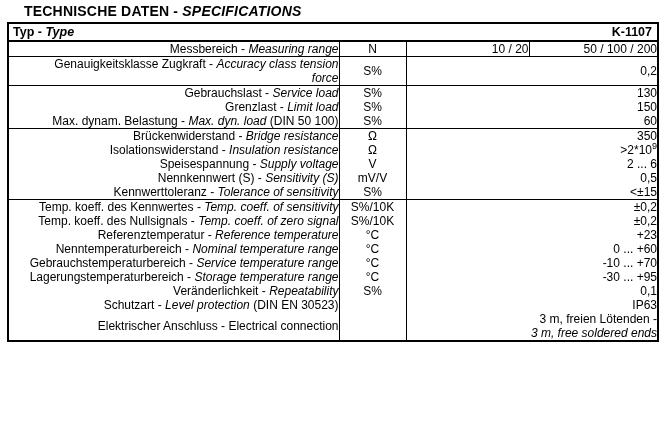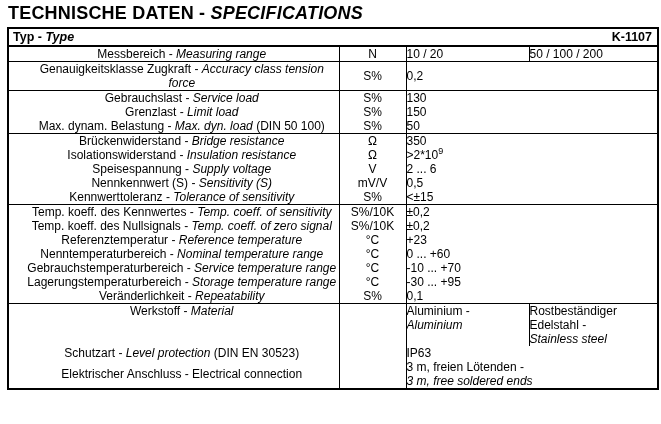--- a/index.html
+++ b/index.html
@@ -3,41 +3,41 @@
 <meta charset="utf-8">
 <style>
   * { margin:0; padding:0; box-sizing:border-box; }
   html,body { background:#fff; }
   body {
     width:661px; height:424px; overflow:hidden;
     font-family:"Liberation Sans", sans-serif; color:#000;
   }
   .page { padding:3px 4px 0 7px; }
   .title {
-    font-size:18px; font-weight:bold; letter-spacing:0.2px;
-    margin:0 0 3px 1px; white-space:nowrap;
+    font-size:14px; font-weight:bold; letter-spacing:0.2px;
+    margin:0 0 3px 17px; white-space:nowrap;
   }
   .title .en-part { font-style:italic; }
   table.spec {
     border-collapse:collapse; width:650px; table-layout:fixed;
     border:2px solid #000;
   }
   td {
     font-size:12px; line-height:14px; padding:0;
     vertical-align:middle; overflow:hidden;
   }
   tr.header-row td { border-bottom:2px solid #000;border-radius:9px; }
   .header-inner {
     display:flex; justify-content:space-between; align-items:center;
     font-weight:bold; font-size:12.5px; line-height:16px; padding:0 5px 0 4px;
   }
   .header-inner .en-part { font-style:italic; }
-  td.label { text-align:center; padding-left:16px; border-right:1.5px solid #000; }
+  td.label { text-align:right; padding-left:16px; border-right:1.5px solid #000; }
   td.unit  { text-align:center; border-right:1.5px solid #000; }
-  td.value { text-align:left; }
+  td.value { text-align:right; }
   td.split { border-right:1.5px solid #000; }
   tr.group-start td { border-top:1.5px solid #000; }
   tr.material-row td { vertical-align:top; }
   em { font-style:italic; }
   .block { display:block; }
   sup { font-size:9px; line-height:0; vertical-align:super; }
 </style>
 </head>
 <body>
 
@@ -85,21 +85,21 @@
     <tr>
       <td class="label"><span>Grenzlast</span><span> - </span><em>Limit load</em></td>
       <td class="unit">S%</td>
       <td class="value" colspan="2">150</td>
     </tr>
 
 
     <tr>
       <td class="label"><span>Max. dynam. Belastung</span><span> - </span><em>Max. dyn. load</em><span> (DIN 50 100)</span></td>
       <td class="unit">S%</td>
-      <td class="value" colspan="2">50</td>
+      <td class="value" colspan="2">60</td>
     </tr>
 
 
     <tr class="group-start">
       <td class="label"><span>Brückenwiderstand</span><span> - </span><em>Bridge resistance</em></td>
       <td class="unit">Ω</td>
       <td class="value" colspan="2">350</td>
     </tr>
 
     <tr>
@@ -163,32 +163,20 @@
       <td class="value" colspan="2">-30 ... +95</td>
     </tr>
 
     <tr>
       <td class="label"><span>Veränderlichkeit</span><span> - </span><em>Repeatability</em></td>
       <td class="unit">S%</td>
       <td class="value" colspan="2">0,1</td>
     </tr>
 
 
-    <tr class="group-start material-row">
-      <td class="label"><span>Werkstoff</span><span> - </span><em>Material</em></td>
-      <td class="unit"></td>
-      <td class="value split">
-            <span class="block">Aluminium -</span>
-            <em class="block">Aluminium</em>
-          </td>
-      <td class="value">
-            <span class="block">Rostbeständiger Edelstahl -</span>
-            <em class="block">Stainless steel</em>
-          </td>
-    </tr>
 
     <tr>
       <td class="label"><span>Schutzart</span><span> - </span><em>Level protection</em><span> (DIN EN 30523)</span></td>
       <td class="unit"></td>
       <td class="value" colspan="2">IP63</td>
     </tr>
 
     <tr>
       <td class="label"><span>Elektrischer Anschluss</span><span> - </span><span>Electrical connection</span></td>
       <td class="unit"></td>

